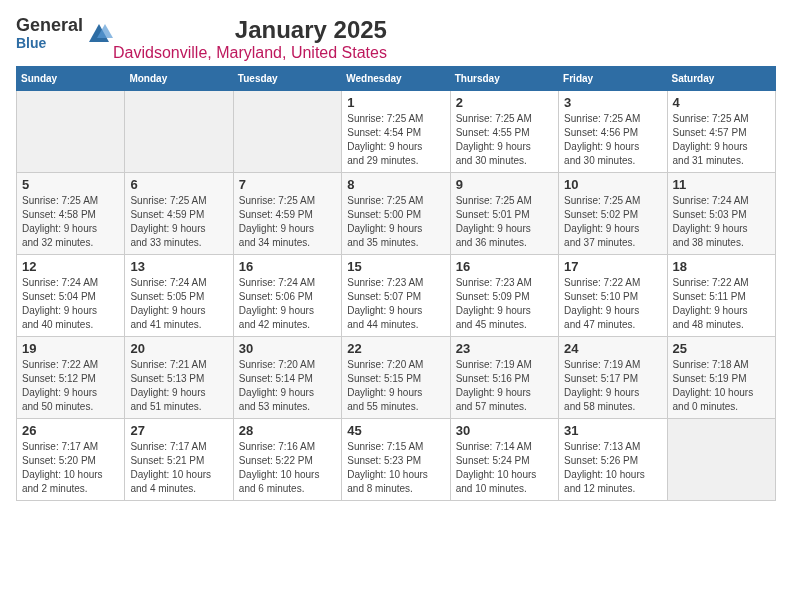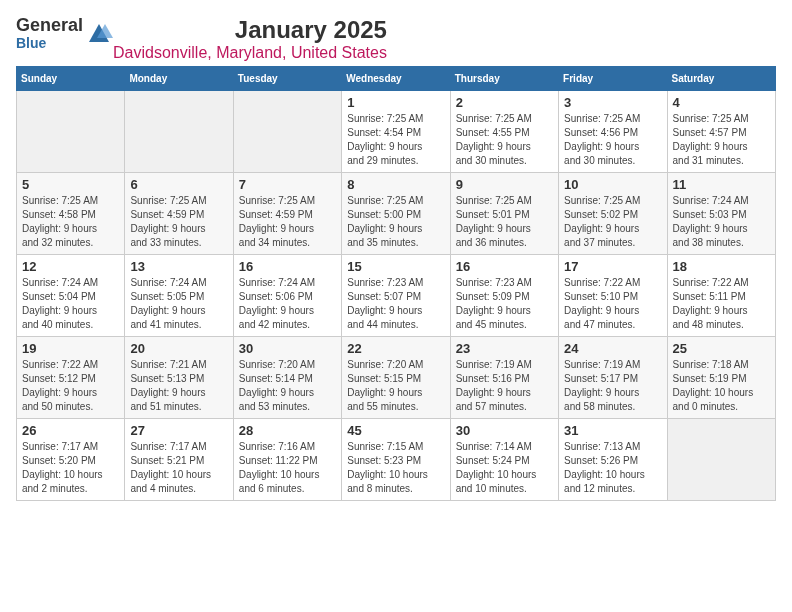--- a/index.html
+++ b/index.html
@@ -323,21 +323,21 @@
         <td>
           <div class="day-number">27</div>
           <div class="day-info" style="white-space: pre-line;">Sunrise: 7:17 AM
 Sunset: 5:21 PM
 Daylight: 10 hours
 and 4 minutes.</div>
         </td>
         <td>
           <div class="day-number">28</div>
           <div class="day-info" style="white-space: pre-line;">Sunrise: 7:16 AM
-Sunset: 11:22 PM
+Sunset: 5:22 PM
 Daylight: 10 hours
 and 6 minutes.</div>
         </td>
         <td>
           <div class="day-number">45</div>
           <div class="day-info" style="white-space: pre-line;">Sunrise: 7:15 AM
 Sunset: 5:23 PM
 Daylight: 10 hours
 and 8 minutes.</div>
         </td>

